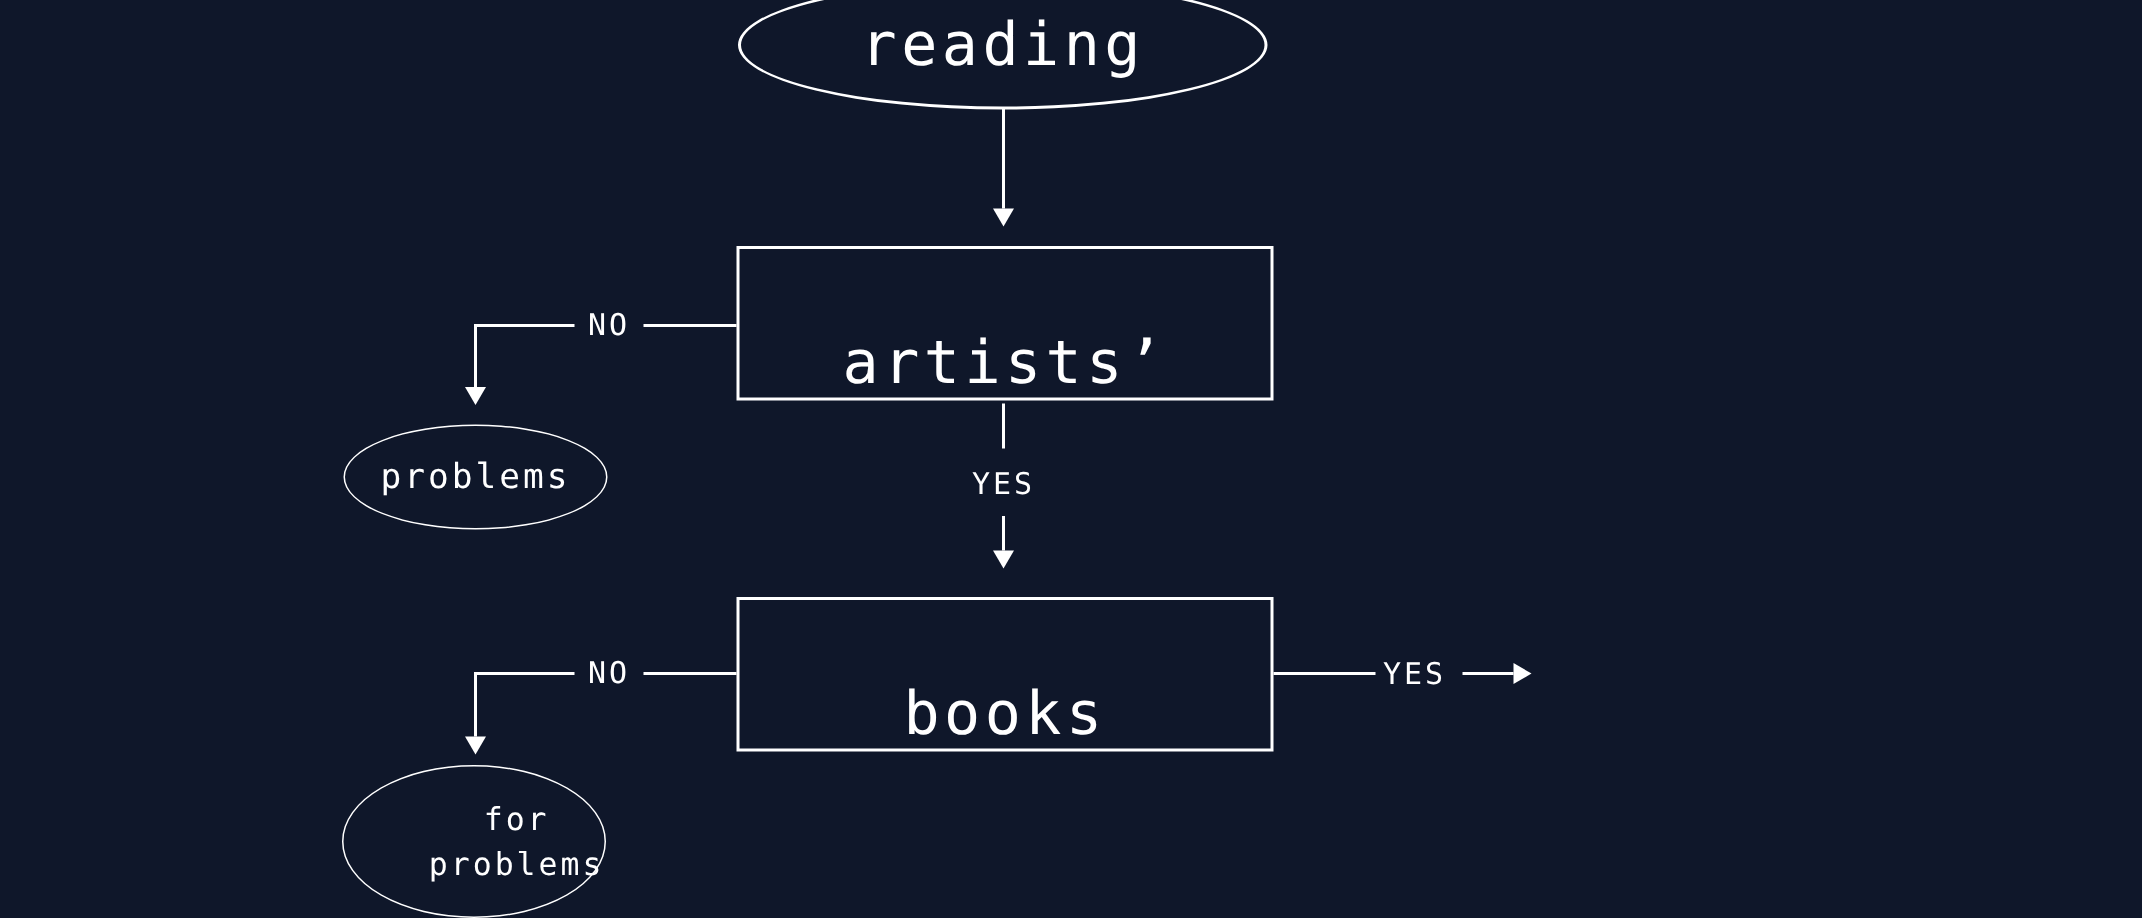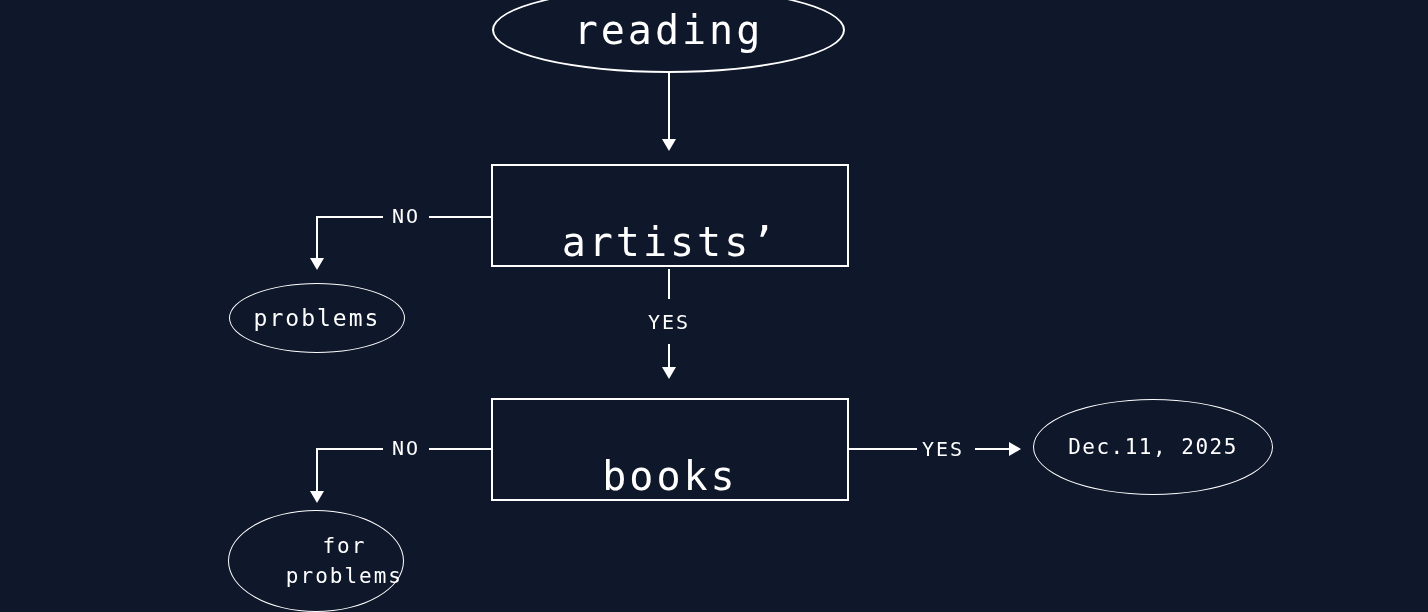--- a/index.html
+++ b/index.html
@@ -158,17 +158,14 @@
       <span>for</span><br>
       <span>problems</span>
     </span>
   </div>
 
   <div class="hline" id="y2a"></div>
   <div class="edge-label" id="yesLabel2">YES</div>
   <div class="hline" id="y2b"></div>
   <div class="arrow-right" id="y2t"></div>
 
-  <div class="node ellipse" id="dateNode">
-    <span>Dec.11, 2025</span>
-  </div>
 
 </div>
 
 </body></html>

